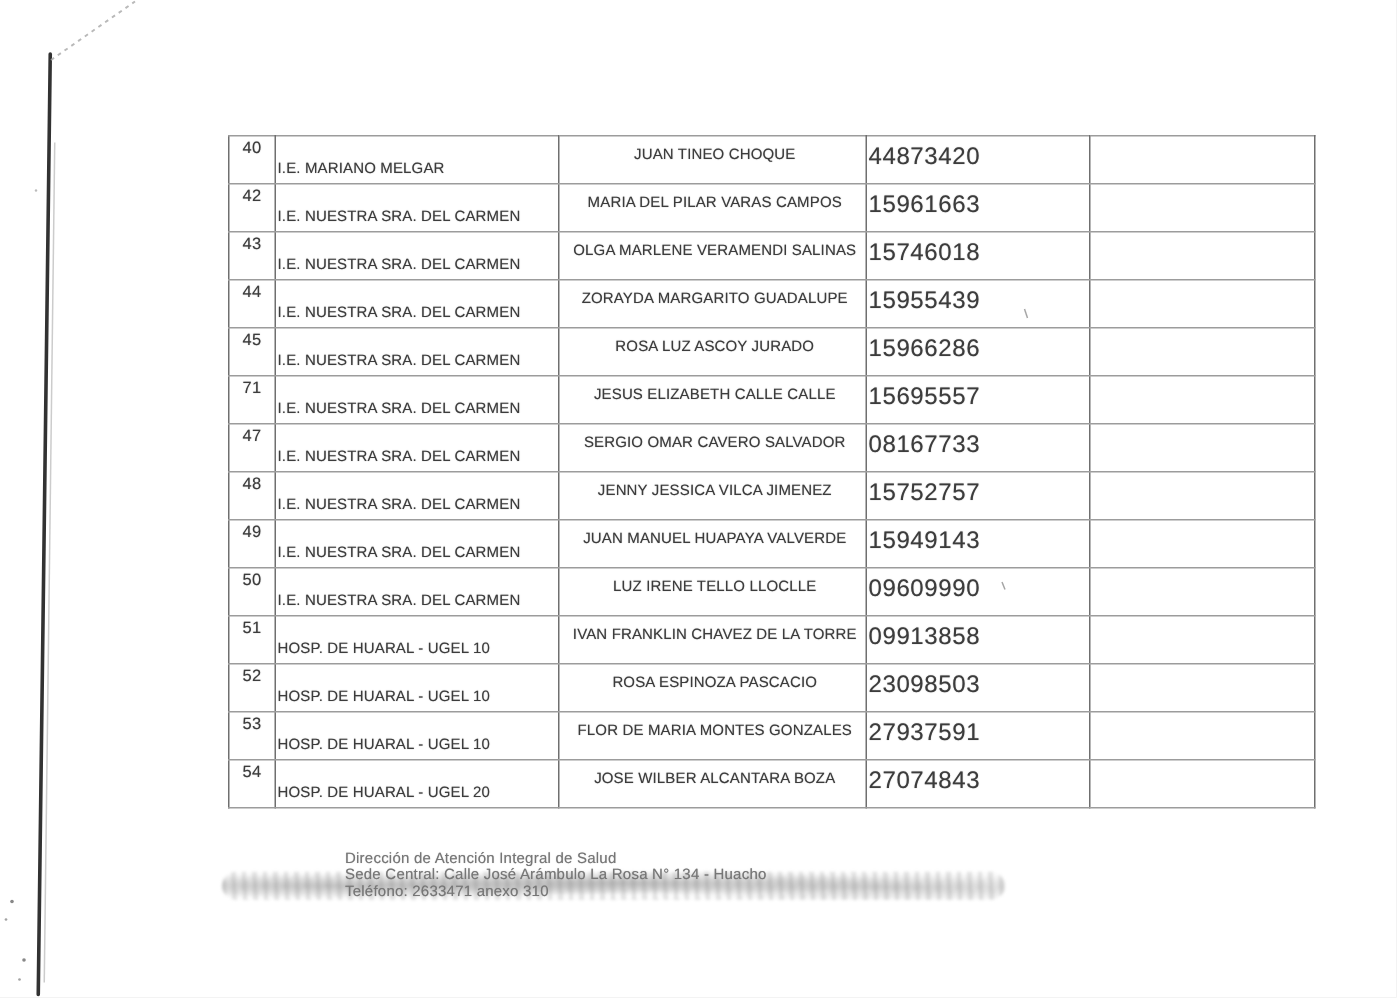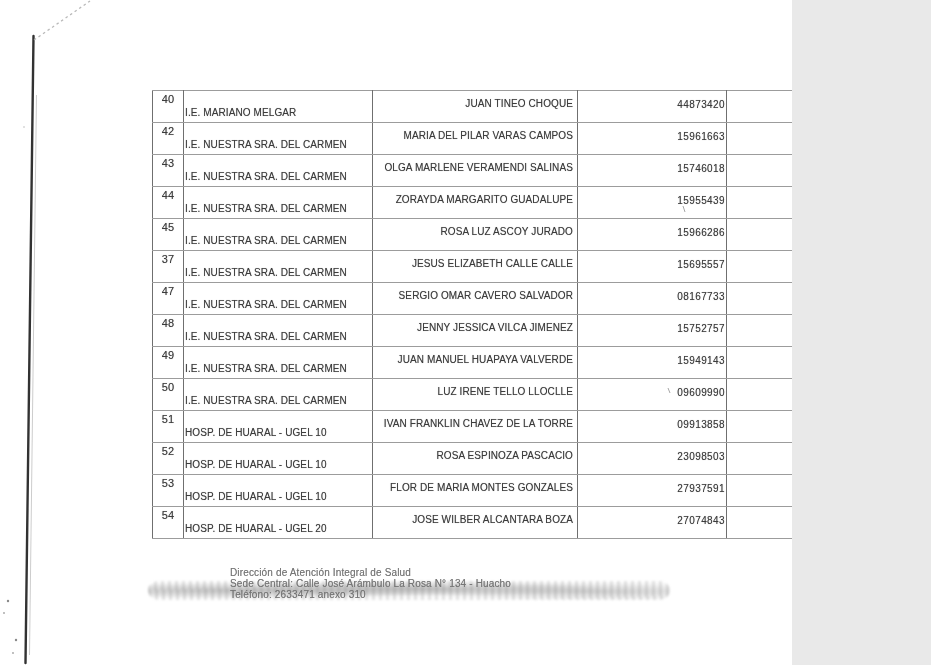--- a/index.html
+++ b/index.html
@@ -1,18 +1,18 @@
 <!DOCTYPE html>
 <html><head>
 <meta charset="utf-8">
 <style>
   html,body{margin:0;padding:0;background:#e9e9e9;}
   .page{
     position:relative;
-    width:792px;height:665px;
+    width:931px;height:665px;
     background:#ffffff;
     overflow:hidden;
     font-family:"Liberation Sans", sans-serif;
     color:#3c3c3c;
   }
 
   
   table.doc{
     position:absolute;
     left:152px;top:90px;
@@ -38,27 +38,27 @@
   }
   td.num{
     vertical-align:top;text-align:center;
     font-size:11px;padding-top:2px;letter-spacing:.2px;
   }
   td.institution{
     vertical-align:bottom;text-align:left;
     font-size:10px;padding-bottom:4px;letter-spacing:.1px;
   }
   td.name{
-    vertical-align:middle;text-align:right;
+    vertical-align:middle;text-align:center;
     font-size:10px;line-height:11px;
     padding:0 4px 7px 7px;letter-spacing:.1px;
   }
   td.dni{
-    vertical-align:middle;text-align:right;
-    font-size:10px;padding-bottom:5px;letter-spacing:.4px;
+    vertical-align:middle;text-align:left;
+    font-size:16px;padding-bottom:5px;letter-spacing:.4px;
   }
 
   
   .footer{
     position:absolute;
     left:230px;top:567px;width:340px;
     text-align:left;
     font-size:10px;line-height:11px;
     color:#767676;
     text-shadow:0 0 .6px rgba(110,110,110,.6);
@@ -137,21 +137,21 @@
           <td class="blank"></td>
         </tr>
         <tr>
           <td class="num">45</td>
           <td class="institution">I.E. NUESTRA SRA. DEL CARMEN</td>
           <td class="name">ROSA LUZ ASCOY JURADO</td>
           <td class="dni">15966286</td>
           <td class="blank"></td>
         </tr>
         <tr>
-          <td class="num">37</td>
+          <td class="num">71</td>
           <td class="institution">I.E. NUESTRA SRA. DEL CARMEN</td>
           <td class="name">JESUS ELIZABETH CALLE CALLE</td>
           <td class="dni">15695557</td>
           <td class="blank"></td>
         </tr>
         <tr>
           <td class="num">47</td>
           <td class="institution">I.E. NUESTRA SRA. DEL CARMEN</td>
           <td class="name">SERGIO OMAR CAVERO SALVADOR</td>
           <td class="dni">08167733</td>

